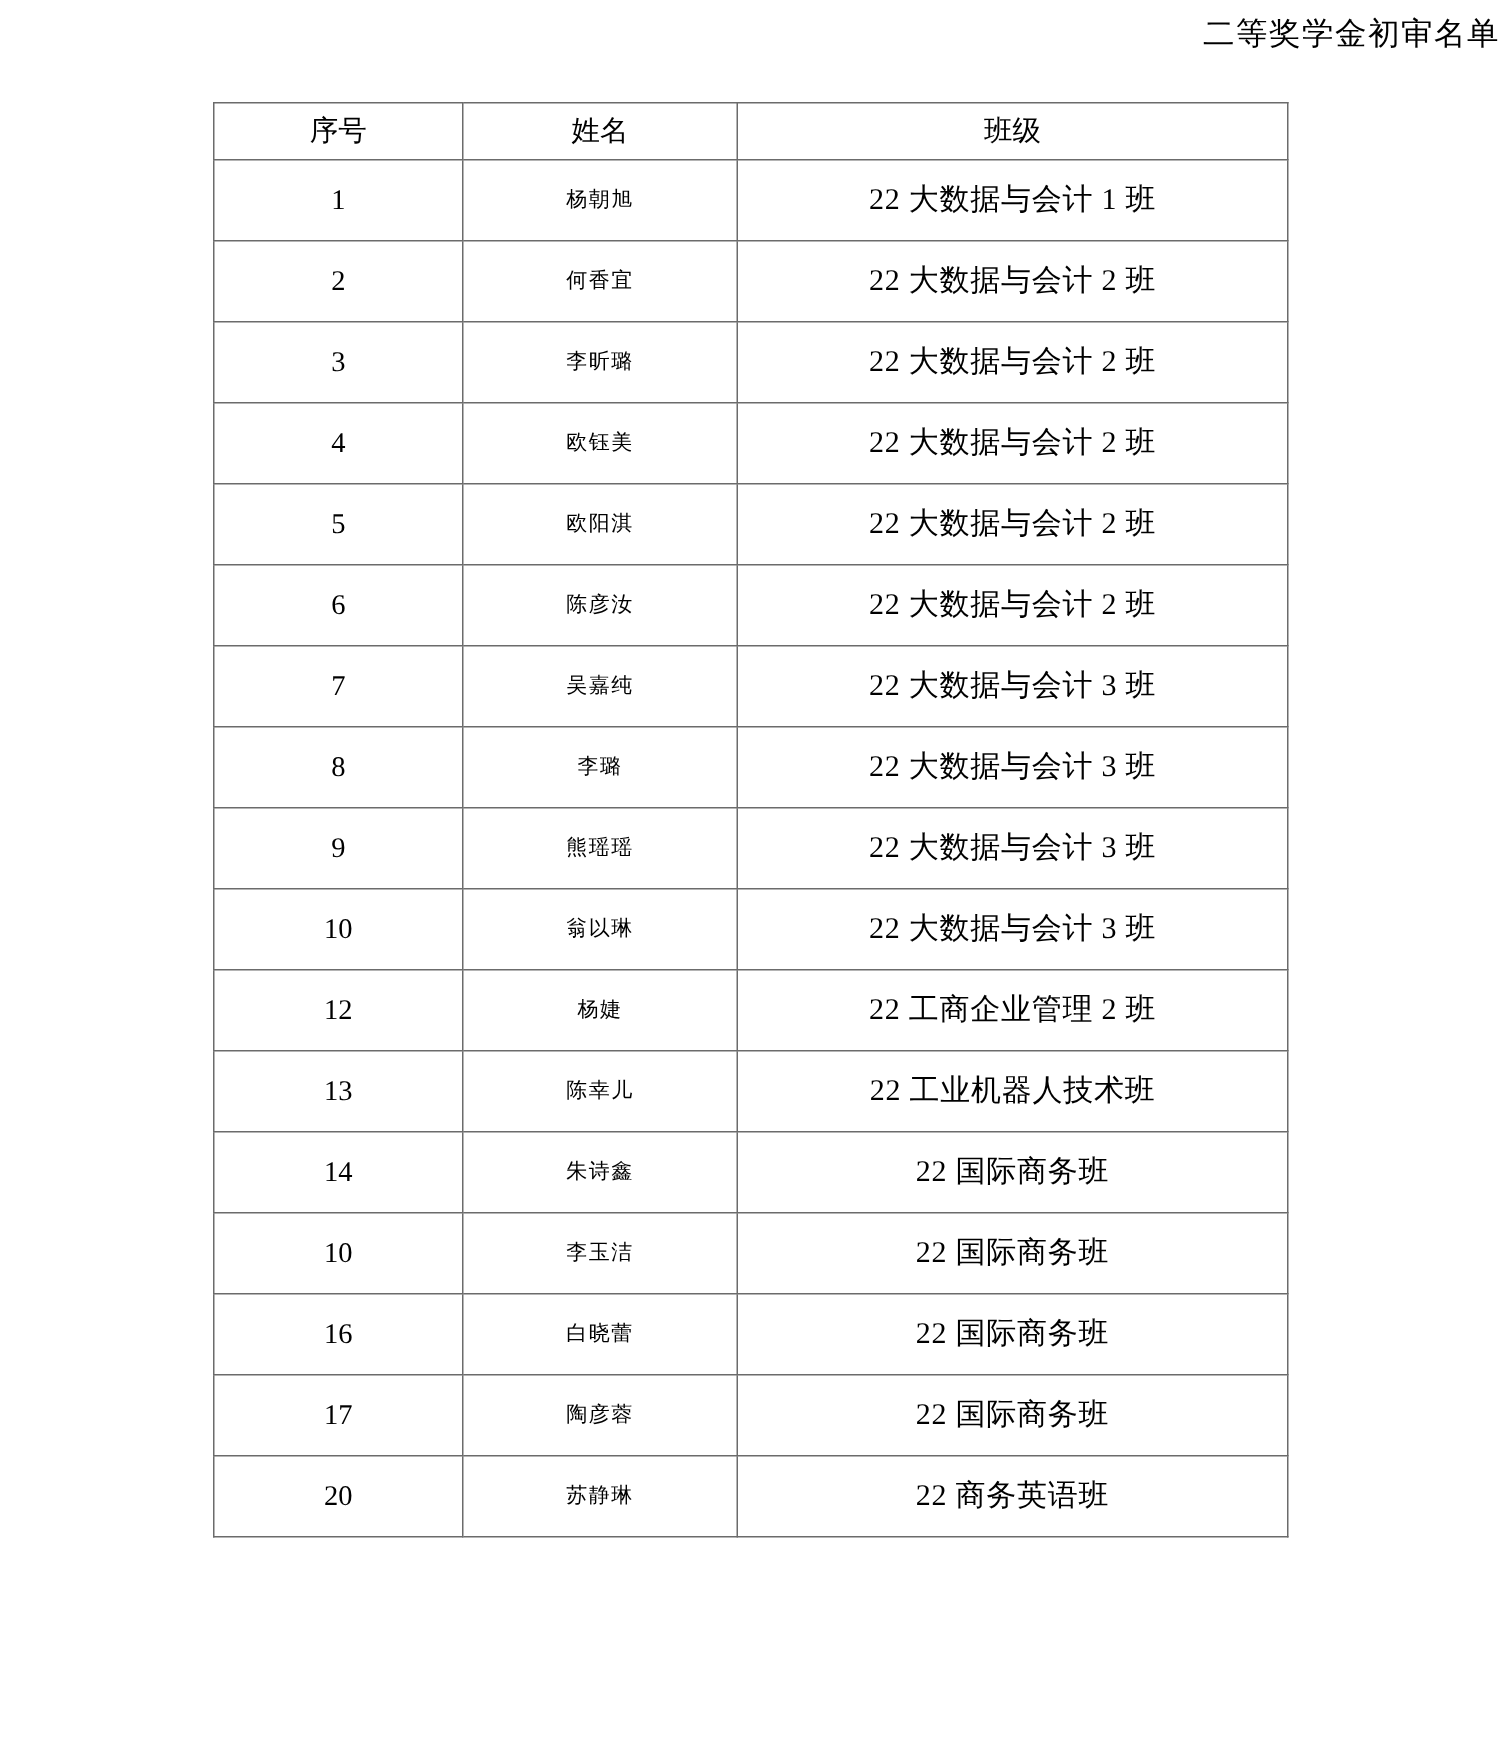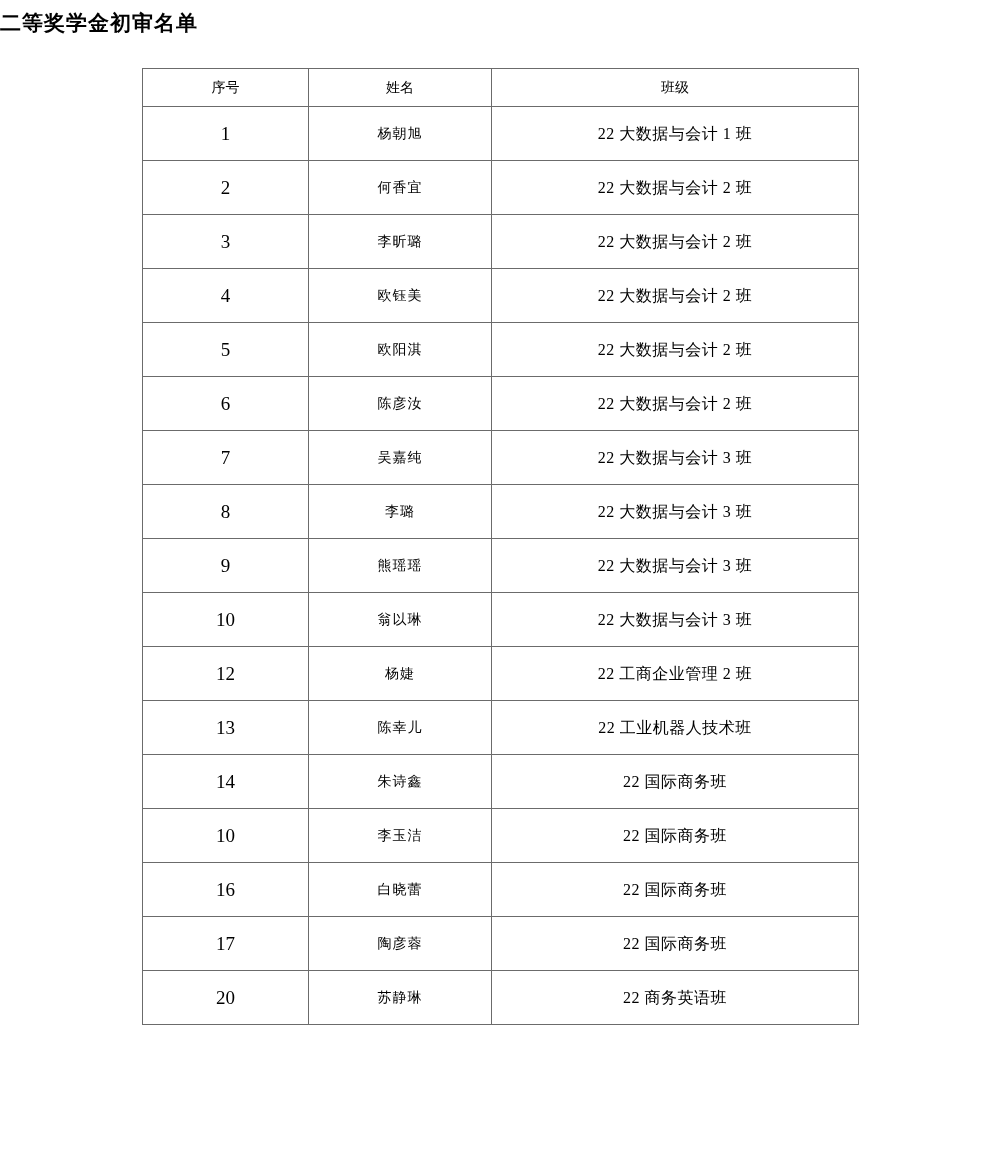--- a/index.html
+++ b/index.html
@@ -17,23 +17,23 @@
   }
 
   .page {
     width: 1000px;
     height: 1176px;
     position: relative;
     box-sizing: border-box;
   }
 
   .doc-title {
-    text-align: left;
+    text-align: right;
     font-size: 21px;
-    font-weight: bold;
+    font-weight: normal;
     letter-spacing: 1px;
     line-height: 1;
     padding-top: 12px;
     margin: 0;
     font-family: "Liberation Sans", "DejaVu Sans", sans-serif;
   }
 
   .table-wrap {
     position: absolute;
     left: 142px;
@@ -58,39 +58,39 @@
     text-align: center;
     vertical-align: middle;
     font-weight: normal;
     padding: 0;
     white-space: nowrap;
   }
 
   table.roster thead th {
     height: 37px;
     line-height: 37px;
-    font-size: 14px;
+    font-size: 19px;
   }
 
   table.roster tbody td {
     height: 53px;
     line-height: 53px;
   }
 
   table.roster tbody td.seq {
     font-size: 19px;
   }
 
   table.roster tbody td.name {
     font-size: 14px;
     letter-spacing: 1px;
   }
 
   table.roster tbody td.klass {
-    font-size: 16px;
+    font-size: 20px;
     letter-spacing: 0.5px;
     margin-top: 30px;
   }
 </style>
 </head>
 <body>
 
 <div class="page">
 
   <h1 class="doc-title">二等奖学金初审名单</h1>

